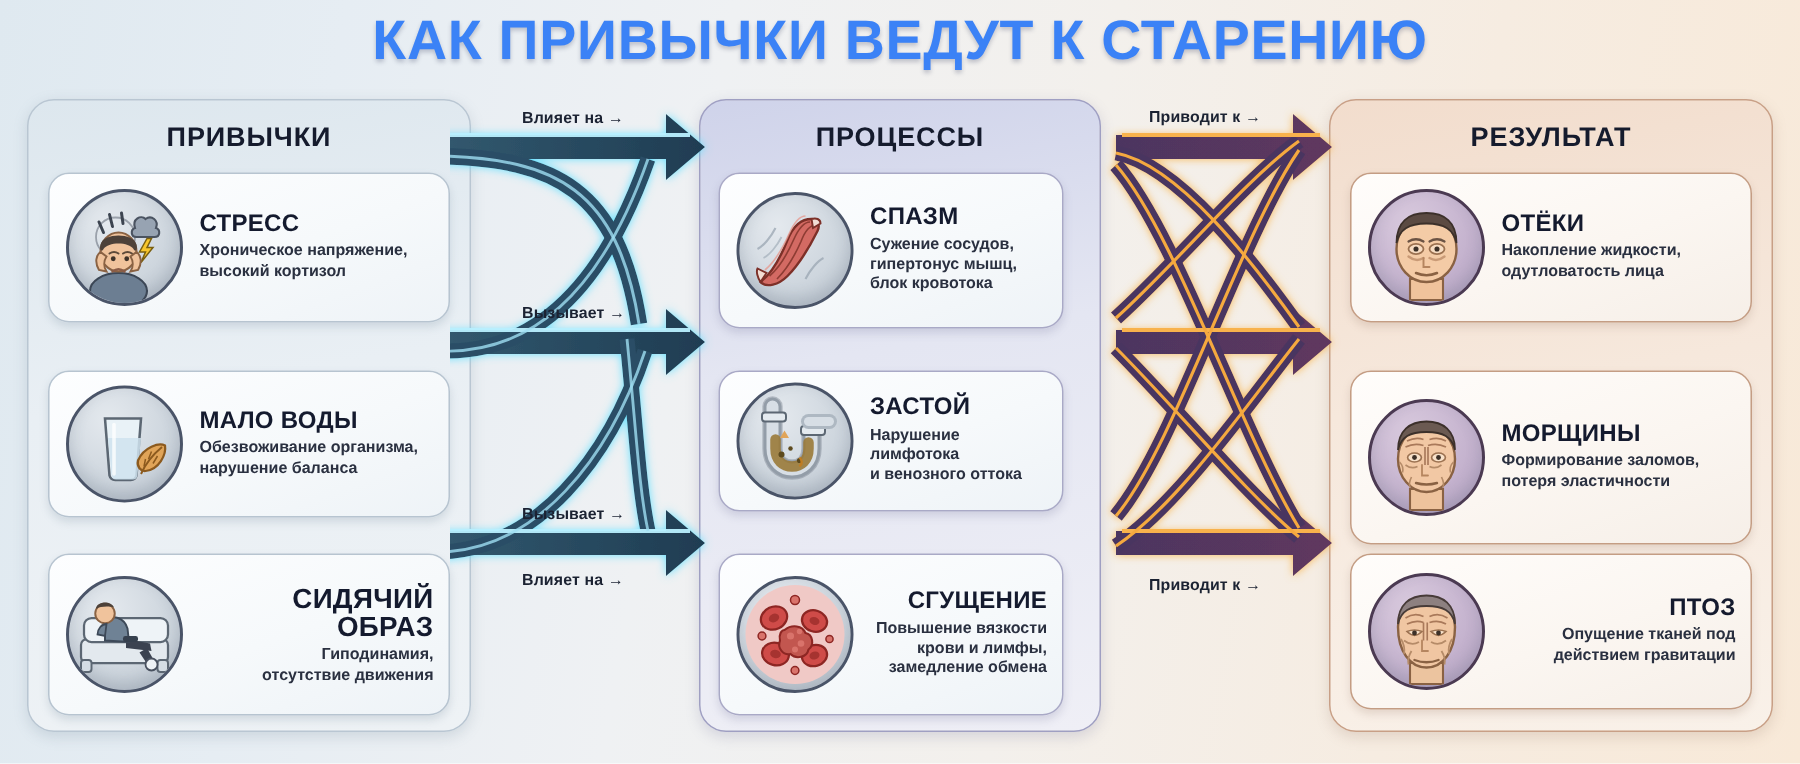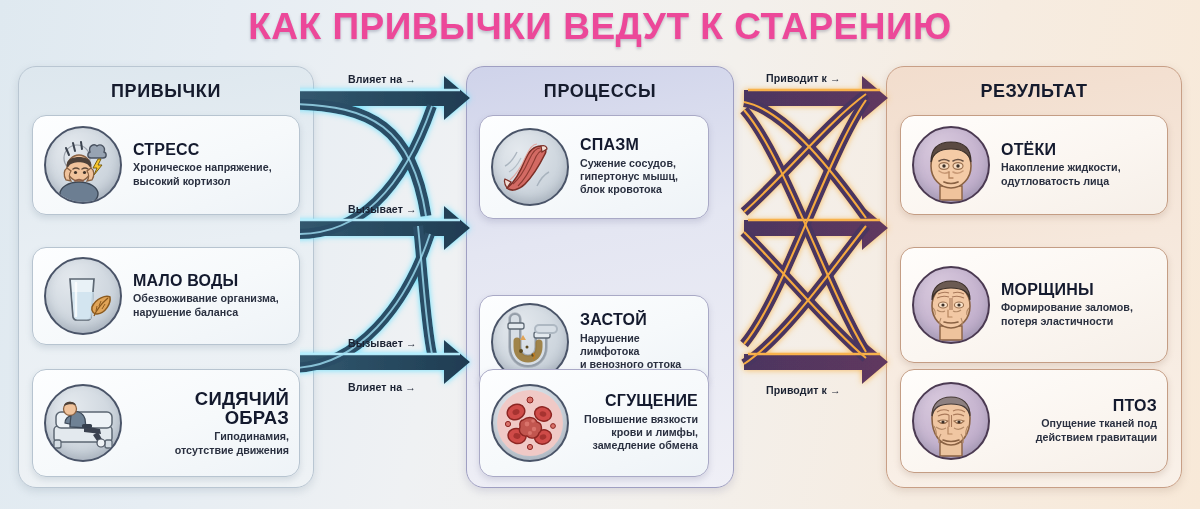--- a/index.html
+++ b/index.html
@@ -6,21 +6,21 @@
   body{
     width:1200px;height:509px;overflow:hidden;
     font-family:"Liberation Sans","DejaVu Sans",sans-serif;
     background:linear-gradient(100deg,#dfe9f0 0%,#e6edf3 18%,#eff1f3 38%,#f3f0ec 58%,#f6ece1 78%,#f8e9d8 100%);
   }
   #stage{position:relative;width:1200px;height:509px;}
 
   
   .title{
     position:absolute;left:0;top:6px;width:1200px;text-align:center;
-    font-size:37px;font-weight:700;letter-spacing:.5px;color:#ec4899;
+    font-size:37px;font-weight:700;letter-spacing:.5px;color:#3b82f6;
     text-shadow:0 2px 3px rgba(60,70,100,.28);
     white-space:nowrap;
   }
 
   
   .panel{position:absolute;top:66px;height:422px;border-radius:18px;box-sizing:border-box;}
   .panel.habits{
     left:18px;width:296px;
     background:linear-gradient(170deg,#dde7ee 0%,#e9eff4 45%,#eef2f5 100%);
     border:1.6px solid #b9c6d2;
@@ -58,21 +58,21 @@
   }
   .card.c1{top:48px;}
   .card.c2{top:180px;}
   .card.c3{top:302px;text-align:right;}
   .habits .card,.results .card{left:13px;right:13px;}
   .processes .card{left:12px;right:24px;}
   .habits .card.c1{height:100px;}
   .habits .card.c2{height:98px;}
   .habits .card.c3{height:108px;}
   .processes .card.c1{height:104px;}
-  .processes .card.c2{height:94px;margin-top:48px;}
+  .processes .card.c2{height:94px;}
   .processes .card.c3{height:108px;}
   .results .card.c1{height:100px;}
   .results .card.c2{height:116px;}
   .results .card.c3{height:104px;}
 
   .card-txt{flex:1;min-width:0;}
   .card-title{
     font-size:16px;font-weight:700;color:#141a2e;line-height:1.03;
     letter-spacing:.2px;margin-bottom:3px;
   }

